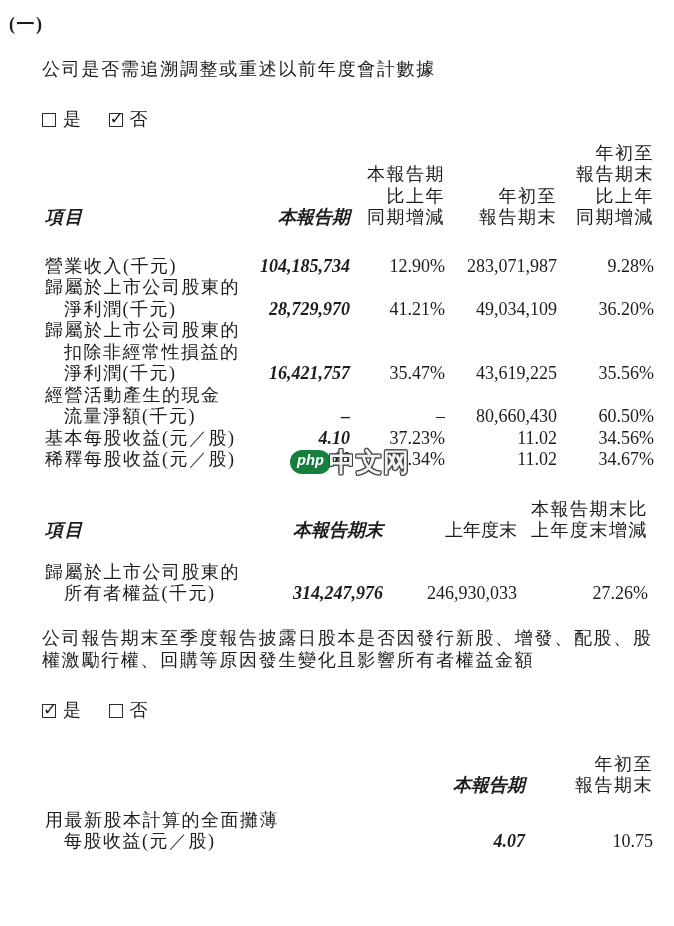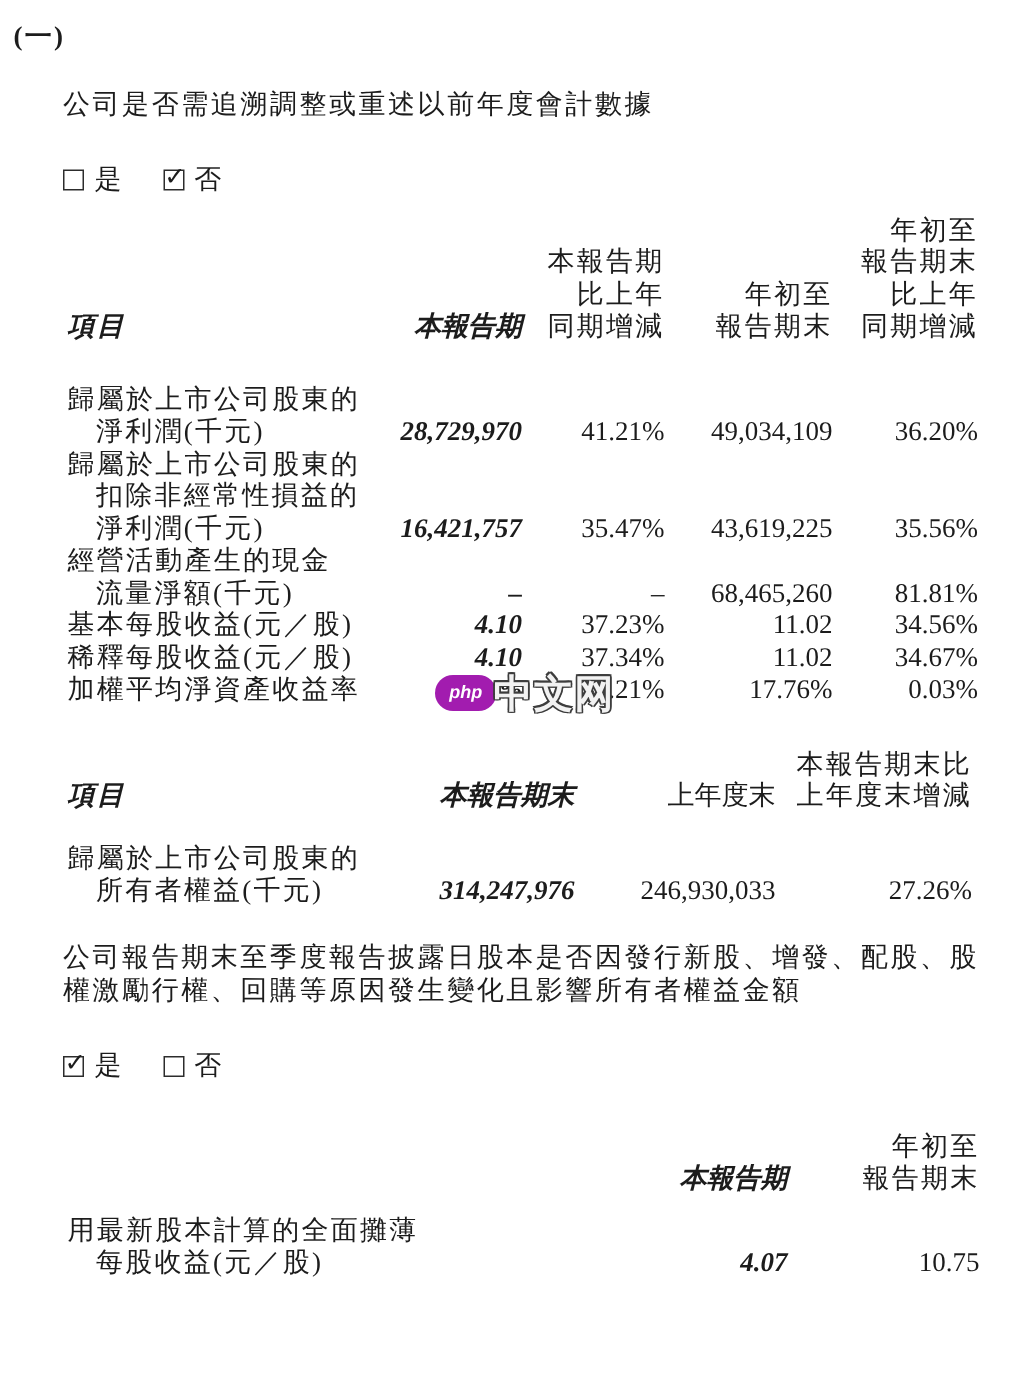--- a/index.html
+++ b/index.html
@@ -60,24 +60,24 @@
   .hdr-line{letter-spacing:1.5px;}
 
   
   .watermark{
     position:absolute;left:290px;top:450px;
     display:flex;align-items:center;
     z-index:3;pointer-events:none;
   }
   .wm-badge{
     width:41px;height:24px;border-radius:12px;
-    background:#a21caf;
+    background:#15803d;
     display:flex;align-items:center;justify-content:center;
-    color:#ffffff;font-family:Liberation Sans, sans-serif;
-    font-weight:bold;font-style:italic;font-size:12px;
+    color:#ffffff;font-family:Liberation Mono, monospace;
+    font-weight:bold;font-style:italic;font-size:15px;
     box-shadow:0 0 0 1.5px #ffffff;
   }
   .wm-text{
     margin-left:-2px;
     font-size:26px;line-height:22px;font-weight:bold;
     font-family:"Liberation Sans","DejaVu Sans",sans-serif;
     color:#f2f2f2;
     text-shadow:-1px -1px 0 #3d3d3d,1px -1px 0 #3d3d3d,-1px 1px 0 #3d3d3d,1px 1px 0 #3d3d3d,0 -1px 0 #3d3d3d,0 1px 0 #3d3d3d,-1px 0 0 #3d3d3d,1px 0 0 #3d3d3d;
     letter-spacing:1px;
   }
@@ -128,20 +128,27 @@
         <th>
           <div class="hdr-line">年初至</div>
           <div class="hdr-line">報告期末</div>
           <div class="hdr-line">比上年</div>
           <div class="hdr-line">同期增減</div>
         </th>
       </tr>
     </thead>
     <tbody>
       <tr>
+        <td class="label">營業收入(千元)</td>
+        <td class="num b">104,185,734</td>
+        <td class="num">12.90%</td>
+        <td class="num">283,071,987</td>
+        <td class="num">9.28%</td>
+      </tr>
+      <tr>
         <td class="label">
           <div>歸屬於上市公司股東的</div>
           <div class="cont">淨利潤(千元)</div>
         </td>
         <td class="num b">28,729,970</td>
         <td class="num">41.21%</td>
         <td class="num">49,034,109</td>
         <td class="num">36.20%</td>
       </tr>
       <tr>
@@ -155,43 +162,36 @@
         <td class="num">43,619,225</td>
         <td class="num">35.56%</td>
       </tr>
       <tr>
         <td class="label">
           <div>經營活動產生的現金</div>
           <div class="cont">流量淨額(千元)</div>
         </td>
         <td class="num b">–</td>
         <td class="num">–</td>
-        <td class="num">68,465,260</td>
-        <td class="num">81.81%</td>
+        <td class="num">80,660,430</td>
+        <td class="num">60.50%</td>
       </tr>
       <tr>
         <td class="label">基本每股收益(元／股)</td>
         <td class="num b">4.10</td>
         <td class="num">37.23%</td>
         <td class="num">11.02</td>
         <td class="num">34.56%</td>
       </tr>
       <tr>
         <td class="label">稀釋每股收益(元／股)</td>
         <td class="num b">4.10</td>
         <td class="num">37.34%</td>
         <td class="num">11.02</td>
         <td class="num">34.67%</td>
-      </tr>
-      <tr>
-        <td class="label">加權平均淨資產收益率</td>
-        <td class="num b">6.13%</td>
-        <td class="num">-0.21%</td>
-        <td class="num">17.76%</td>
-        <td class="num">0.03%</td>
       </tr>
     </tbody>
   </table>
 
   <table class="t2">
     <colgroup>
         <col style="width:215px">
         <col style="width:123px">
         <col style="width:134px">
         <col style="width:131px">

